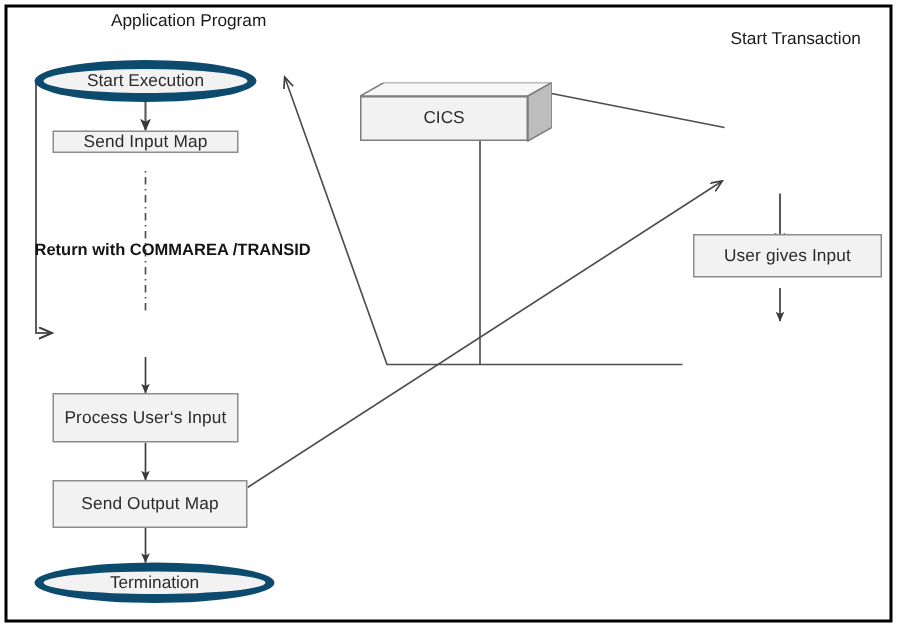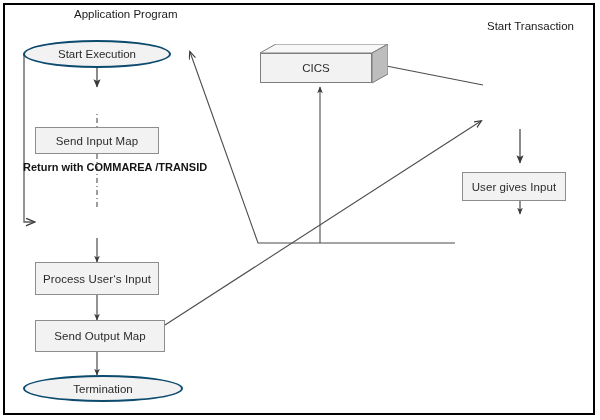--- a/index.html
+++ b/index.html
@@ -21,41 +21,41 @@
   .node{position:absolute;box-sizing:border-box;display:flex;align-items:center;justify-content:center;}
   .proc{
     background:#f2f2f2;
     border:1px solid #8d8d8d;
     color:#2b2b2b;
     font-size:11.5px;
     letter-spacing:0.1px;
   }
   .term-oval{
     background:#f2f2f2;
-    border:2px solid #0c4a6e;
+    border:6px solid #0c4a6e;
     border-radius:50%/50%;
     color:#2b2b2b;
     font-size:11.5px;
   }
   .heading{
     position:absolute;
     font-size:11.5px;
     font-weight:normal;
     color:#1a1a1a;
     white-space:nowrap;
   }
   .inline-label{
     position:absolute;
     font-size:11px;
     font-weight:bold;
     color:#141414;
     white-space:nowrap;
   }
   
-  #cics-box{position:absolute;left:240px;top:44px;width:128px;height:44px;margin-left:20px;}
+  #cics-box{position:absolute;left:240px;top:55px;width:128px;height:44px;}
   #cics-box .face{
     position:absolute;left:0;top:9px;width:112px;height:30px;
     background:#f2f2f2;border:1px solid #7d7d7d;box-sizing:border-box;
     display:flex;align-items:center;justify-content:center;
     font-size:11.5px;color:#2b2b2b;
   }
   
   #terminal{position:absolute;left:483px;top:52px;width:89px;height:77px;
     background:#f2f2f2;border:1px solid #6f6f6f;box-sizing:border-box;
     display:flex;align-items:center;justify-content:center;}
@@ -105,33 +105,33 @@
 
     <line x1="520" y1="192" x2="520" y2="214" stroke="#3a3a3a" stroke-width="1.1" marker-end="url(#ah)"></line>
   </svg>
 
   <div class="heading" style="left:74px;top:8px;">Application Program</div>
   <div class="heading" style="left:487px;top:20px;">Start Transaction</div>
   <div class="inline-label" style="left:23px;top:161px;">Return with COMMAREA /TRANSID</div>
 
   <div class="node term-oval" style="left:23px;top:40px;width:148px;height:28px;">Start Execution</div>
 
-  <div class="node proc" style="left:35px;top:87px;width:124px;height:27px;margin-top:40px;">Send Input Map</div>
+  <div class="node proc" style="left:35px;top:87px;width:124px;height:15px;">Send Input Map</div>
 
 
   <div class="node proc" style="left:35px;top:262px;width:124px;height:33px;">Process User‘s Input</div>
 
   <div class="node term-oval" style="left:23px;top:375px;width:160px;height:27px;">Termination</div>
 
   <div class="node proc" style="left:35px;top:320px;width:130px;height:32px;">Send Output Map</div>
 
   <div id="cics-box">
     <svg width="128" height="44" style="position:absolute;left:0;top:0;">
       <polygon points="0,9 16,0 128,0 112,9" fill="#f7f7f7" stroke="#7d7d7d" stroke-width="1"></polygon>
       <polygon points="112,9 128,0 128,30 112,39" fill="#bdbdbd" stroke="#7d7d7d" stroke-width="1"></polygon>
     </svg>
     <div class="face">CICS</div>
   </div>
 
 
-  <div class="node proc" style="left:462px;top:172px;width:104px;height:29px;">User gives Input</div>
+  <div class="node proc" style="left:462px;top:156px;width:126px;height:29px;">User gives Input</div>
 
 </div>
 
 </body></html>

